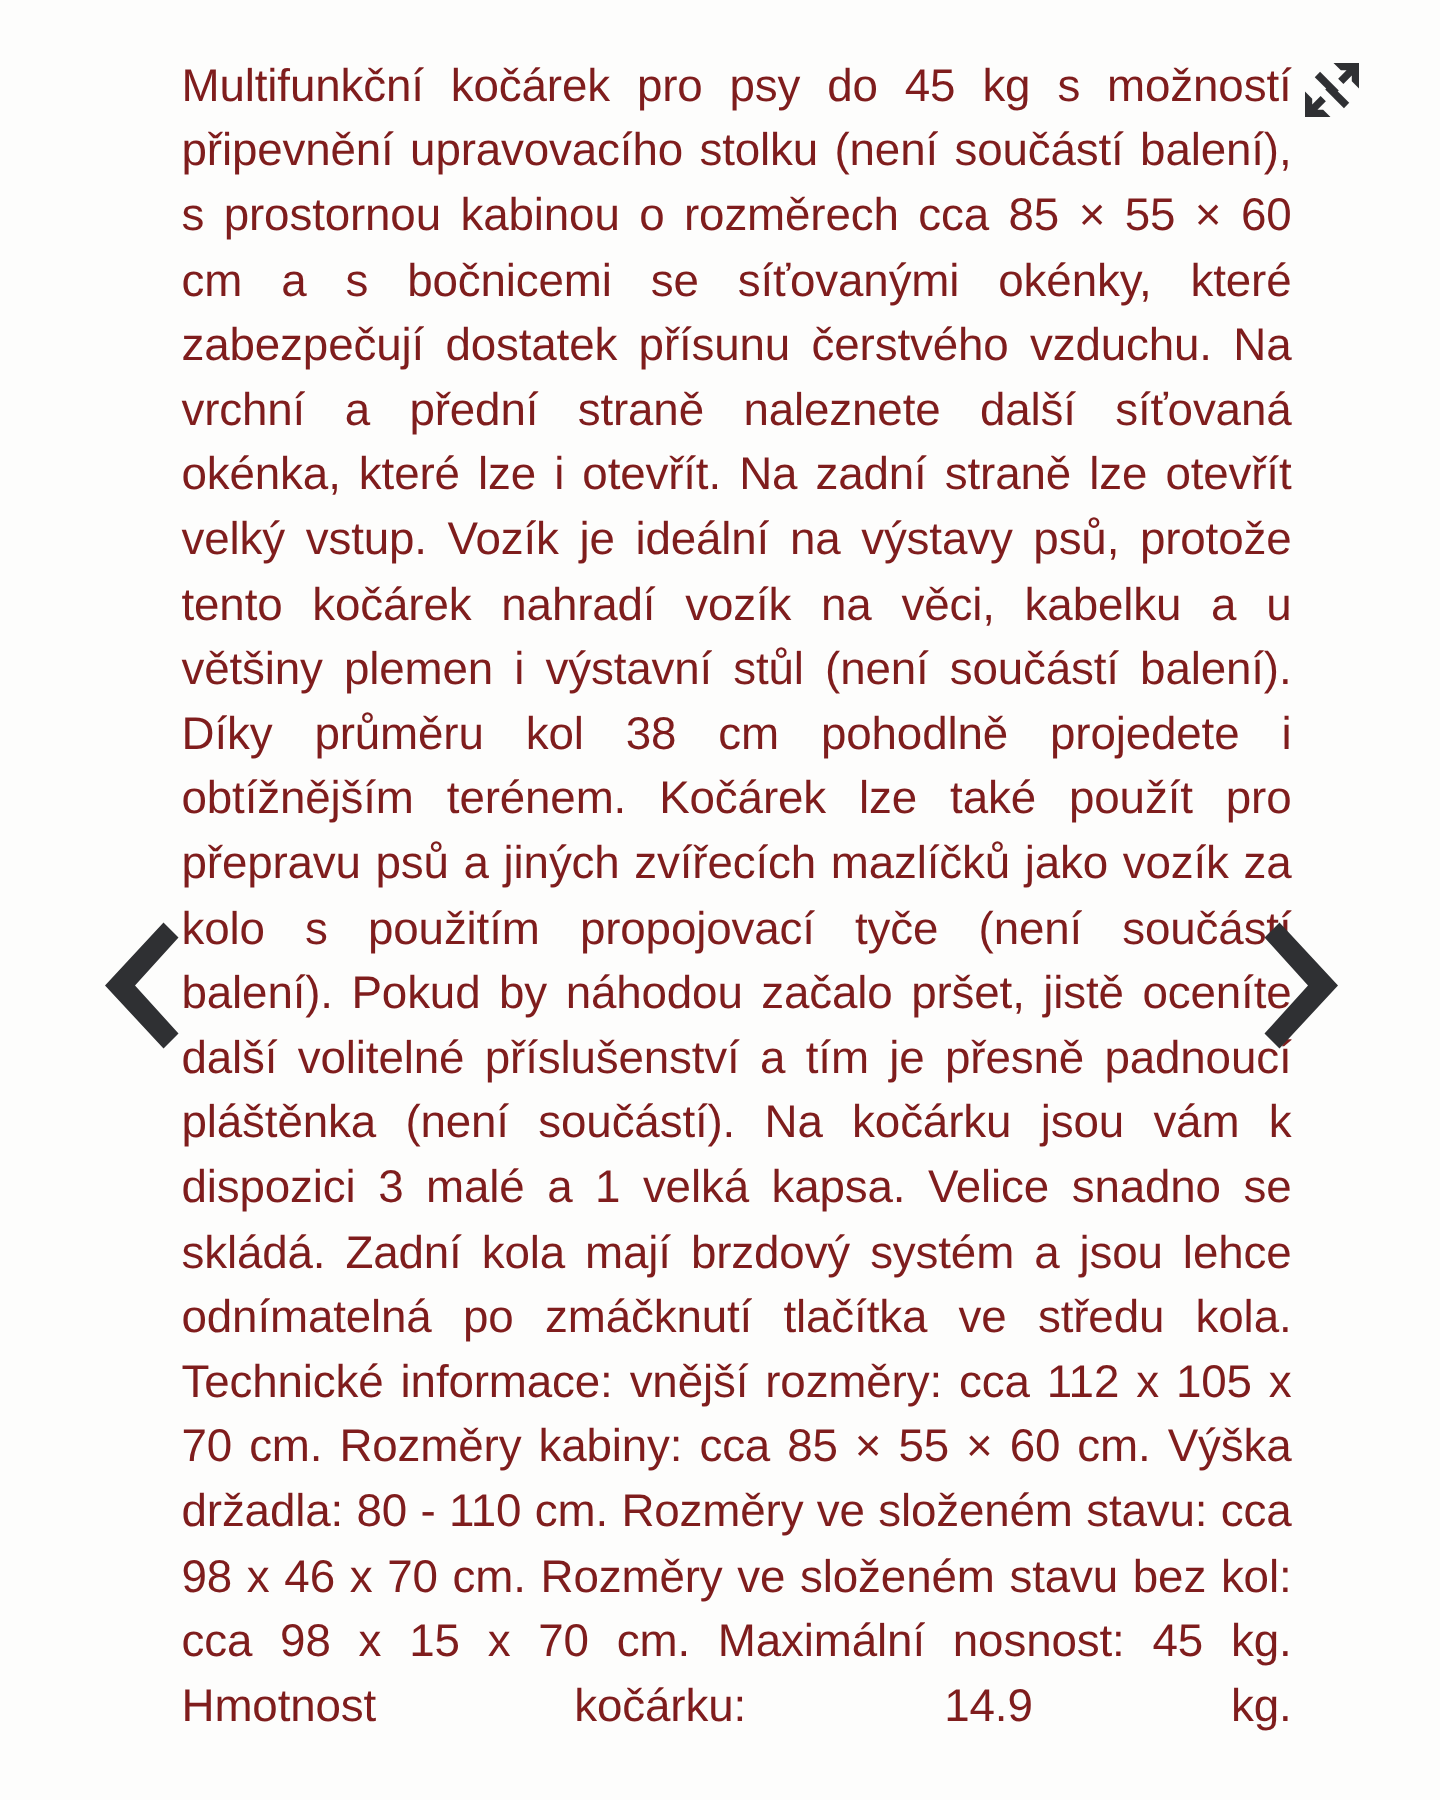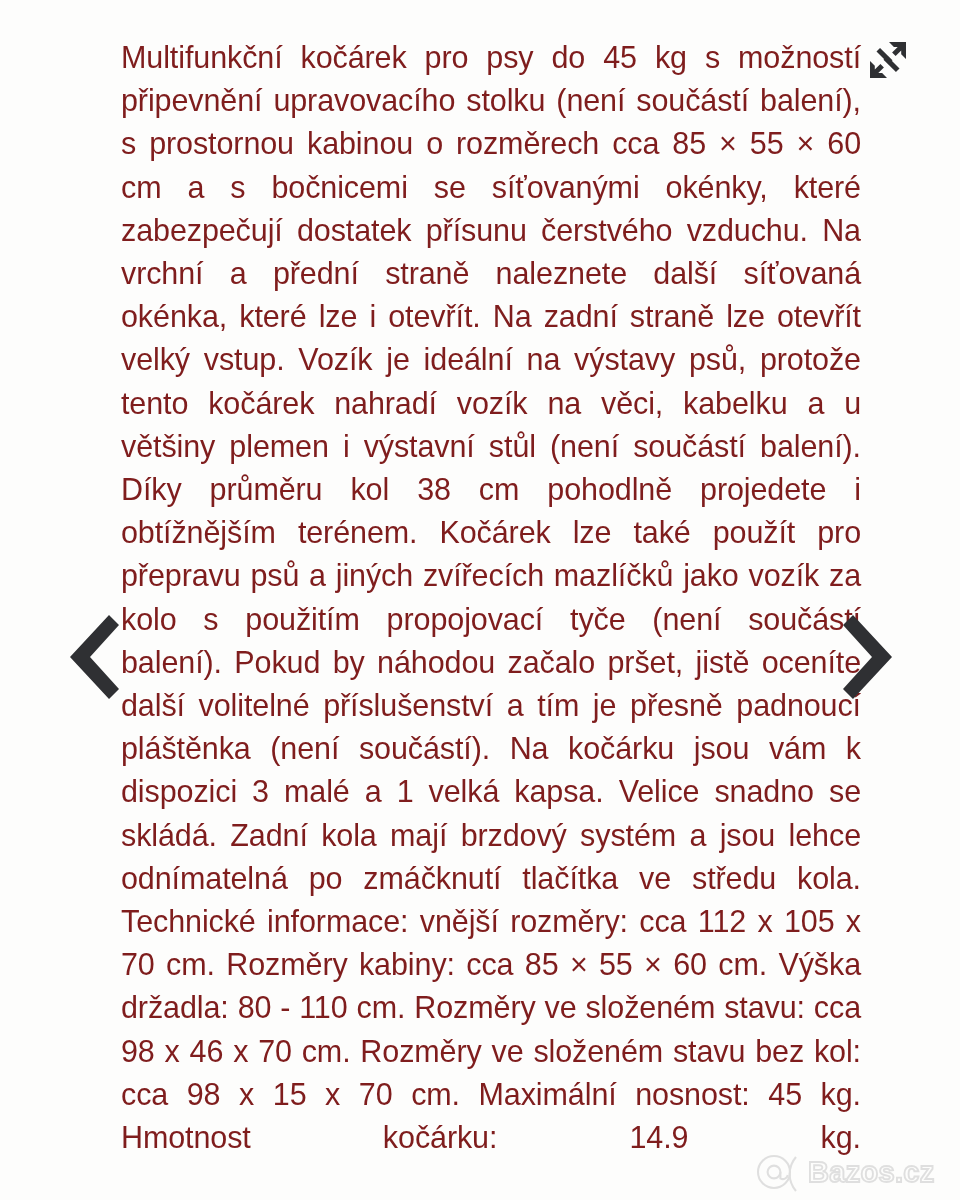--- a/index.html
+++ b/index.html
@@ -103,25 +103,14 @@
       <polygon points="47,3 57,13 28,45 57,77 47,87 8,45" fill="#2f3033"></polygon>
     </svg>
   </div>
 
   <div class="nav-arrow next">
     <svg viewBox="0 0 60 90" width="60" height="90" aria-hidden="true">
       <polygon points="13,3 3,13 32,45 3,77 13,87 52,45" fill="#2f3033"></polygon>
     </svg>
   </div>
 
-  <div class="watermark">
-    <svg viewBox="0 0 200 44" width="200" height="44" aria-hidden="true">
-      <g fill="none" stroke="#c3c3c3" stroke-width="2.1">
-        <circle cx="22" cy="20" r="16"></circle>
-        <circle cx="22" cy="20" r="6.4"></circle>
-        <path d="M28.4 20 v6.4 a5 5 0 0 0 7.4 -3.4"></path>
-        <path d="M44 5 a26 26 0 0 0 0 34"></path>
-      </g>
-      <text x="56" y="30" font-family="'Liberation Sans', sans-serif" font-size="29" font-weight="bold" fill="none" stroke="#c3c3c3" stroke-width="1.9" letter-spacing="0.3">Bazos.cz</text>
-    </svg>
-  </div>
 
 </div>
 
 </body></html>

